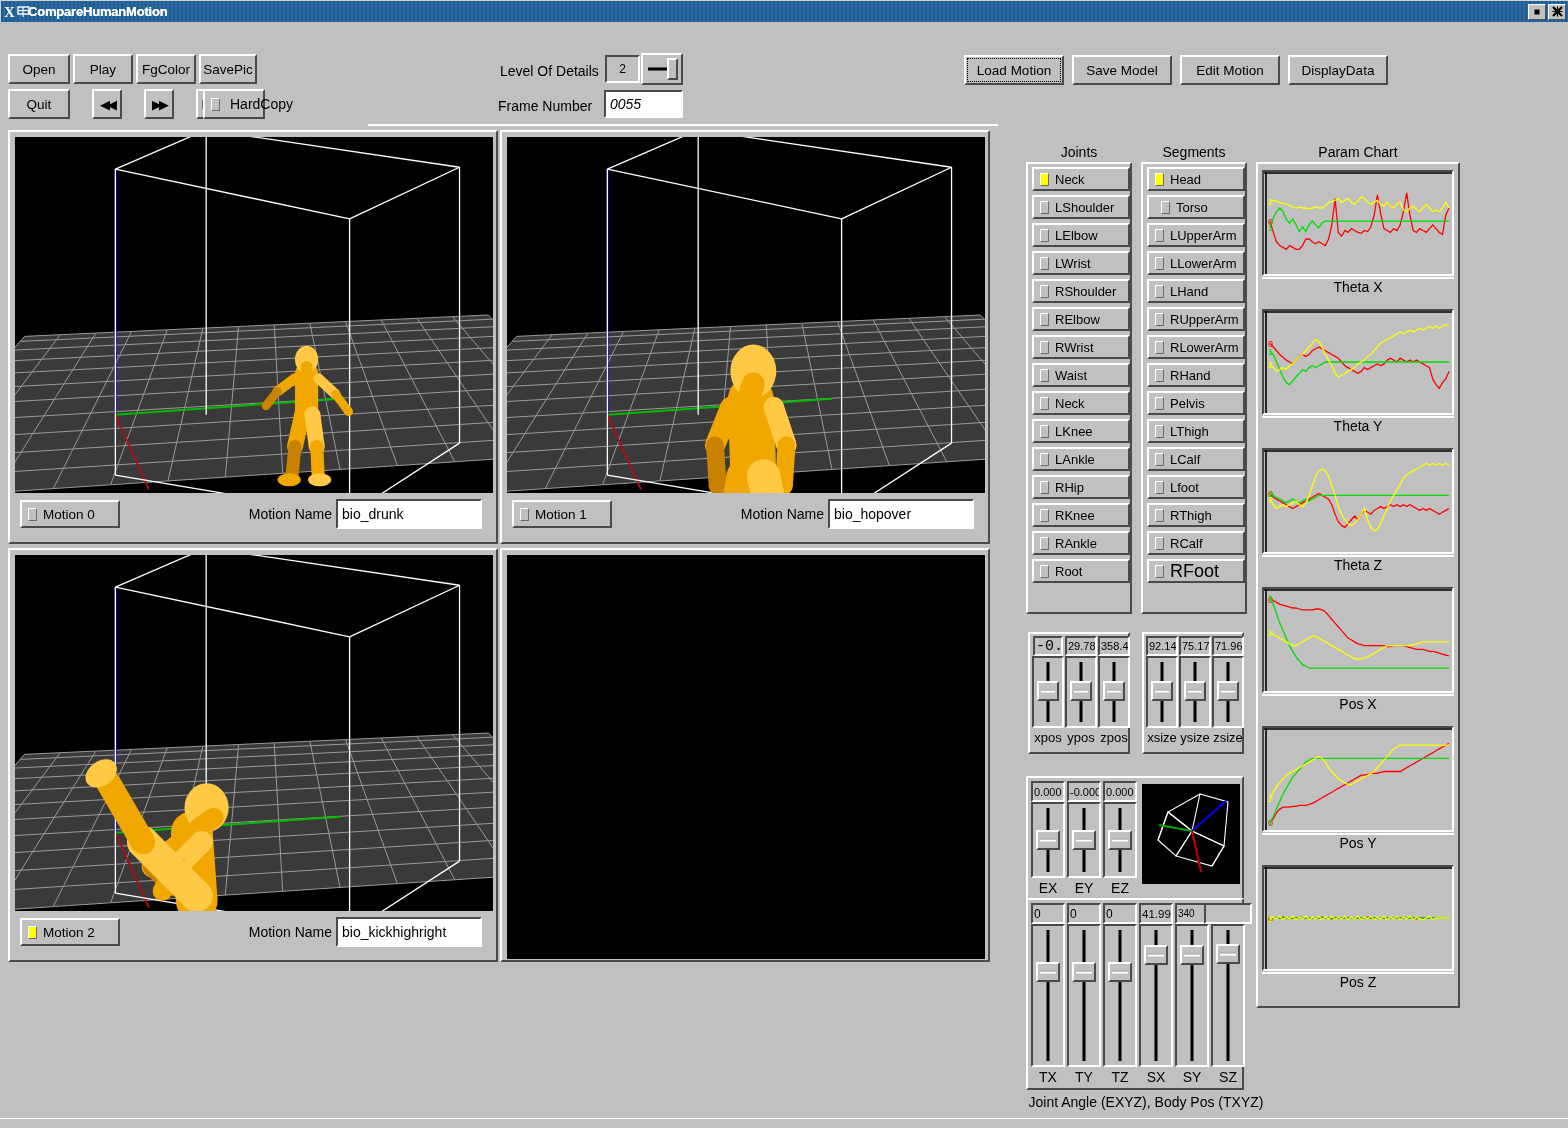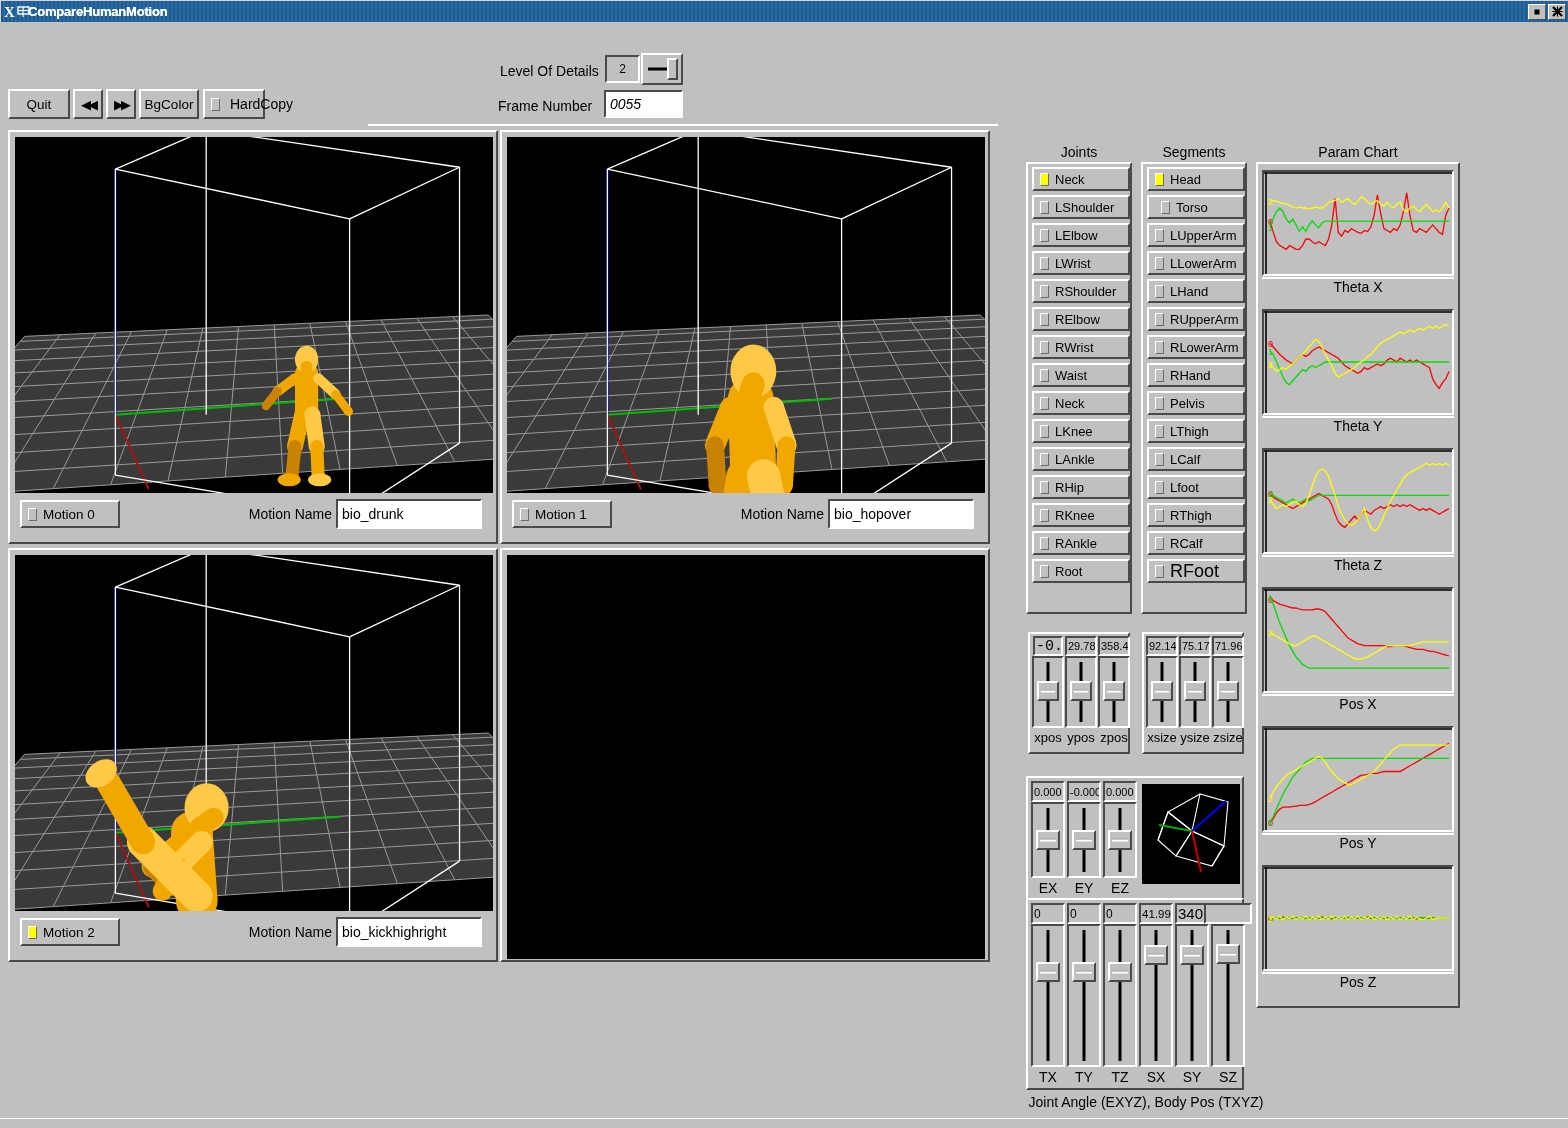--- a/index.html
+++ b/index.html
@@ -201,21 +201,35 @@
         </svg>
     </span>
     <span class="tb-btn">
       <svg width="11" height="11" viewBox="0 0 11 11">
         <path d="M1 1 L10 10 M10 1 L1 10" stroke="#000" stroke-width="2.2" fill="none"></path>
         <path d="M5.5 0.5 L5.5 10.5 M0.5 5.5 L10.5 5.5" stroke="#000" stroke-width="1.2" fill="none"></path>
       </svg>
     </span>
   </div>
 
-  <div id="toolbar-row2" style="left:8px;top:89px;">
+  <div id="toolbar-row1" style="left:8px;top:54px;">
+      <div class="btn tbtn" style="width: 62px; margin-right: 3px;">
+        <span>Open</span>
+      </div>
+      <div class="btn tbtn" style="width: 60px; margin-right: 3px;">
+        <span>Play</span>
+      </div>
+      <div class="btn tbtn" style="width: 60px; margin-right: 3px;">
+        <span>FgColor</span>
+      </div>
+      <div class="btn tbtn" style="width: 58px; margin-right: 3px;">
+        <span>SavePic</span>
+      </div>
+    </div>
+  <div id="toolbar-row2" style="left:8px;top:89px;gap:19px;">
       <div class="btn tbtn" style="width: 62px; margin-right: 3px;">
         <span>Quit</span>
       </div>
       <div class="btn tbtn" style="width: 30px; margin-right: 3px;">
         <span style="font-size: 13px; letter-spacing: -3px;">◀◀</span>
       </div>
       <div class="btn tbtn" style="width: 30px; margin-right: 3px;">
         <span style="font-size: 13px; letter-spacing: -3px;">▶▶</span>
       </div>
       <div class="btn tbtn" style="width: 60px; margin-right: 3px;">
@@ -237,20 +251,34 @@
     <span class="scale-thumb" style="right:3px;"></span>
   </div>
 
   <span class="lbl" style="position:absolute;left:498px;top:98px;">Frame Number</span>
   <div class="field" style="position:absolute;left:604px;top:90px;width:79px;height:28px;font-style:italic;">
     <span>0055</span>
   </div>
 
   <div class="hr-line" style="left:368px;top:124px;width:630px;"></div>
 
+  <div id="right-row1" style="position:absolute;left:964px;top:55px;display:flex;">
+      <div class="btn tbtn focus" style="width: 100px; margin-right: 8px;">
+        <span>Load Motion</span>
+      </div>
+      <div class="btn tbtn" style="width: 100px; margin-right: 8px;">
+        <span>Save Model</span>
+      </div>
+      <div class="btn tbtn" style="width: 100px; margin-right: 8px;">
+        <span>Edit Motion</span>
+      </div>
+      <div class="btn tbtn" style="width: 100px; margin-right: 8px;">
+        <span>DisplayData</span>
+      </div>
+    </div>
 
   <div id="viewports">
       <div class="vp-frame" style="left: 8px; top: 130px; width: 490px; height: 414px;">
         <div class="vp-canvas" style="left: 5px; top: 5px; width: 478px; height: 356px;">
           <svg width="478" height="356" viewBox="0 0 478 356">
             <polygon points="9.56,199.36 45.22615384615385,197.71692307692308 80.8923076923077,196.07384615384618 116.55846153846154,194.43076923076924 152.2246153846154,192.7876923076923 187.89076923076922,191.1446153846154 223.55692307692308,189.50153846153847 259.22307692307686,187.85846153846154 294.8892307692308,186.2153846153846 330.5553846153846,184.5723076923077 366.22153846153844,182.92923076923077 401.8876923076923,181.28615384615384 437.55384615384617,179.64307692307693 473.21999999999997,178 611.84,313.28000000000003 554.48,317.11384615384617 497.12,320.94769230769236 439.7600000000001,324.7815384615385 382.4,328.61538461538464 325.0400000000001,332.4492307692308 267.68000000000006,336.2830769230769 210.32000000000002,340.1169230769231 152.96000000000006,343.95076923076925 95.60000000000002,347.7846153846154 38.24000000000001,351.61846153846153 -19.11999999999999,355.4523076923077 -76.47999999999999,359.28615384615387 -133.84,363.12" fill="#3a3a3a"></polygon>
             <polyline points="9.56,199.36 45.22615384615385,197.71692307692308 80.8923076923077,196.07384615384618 116.55846153846154,194.43076923076924 152.2246153846154,192.7876923076923 187.89076923076922,191.1446153846154 223.55692307692308,189.50153846153847 259.22307692307686,187.85846153846154 294.8892307692308,186.2153846153846 330.5553846153846,184.5723076923077 366.22153846153844,182.92923076923077 401.8876923076923,181.28615384615384 437.55384615384617,179.64307692307693 473.21999999999997,178" fill="none" stroke="#9a9a9a" stroke-width="1"></polyline>
             <polyline points="5.128714233865074,204.42044182051782 41.46524208053677,202.70966667910622 77.80176992720845,200.99889153769462 114.13829777388014,199.288116396283 150.47482562055185,197.57734125487138 186.81135346722354,195.86656611345978 223.14788131389523,194.15579097204818 259.4844091605669,192.44501583063655 295.8209370072386,190.73424068922495 332.1574648539103,189.02346554781334 368.493992700582,187.31269040640174 404.8305205472537,185.6019152649901 441.16704839392537,183.8911401235785 477.50357624059706,182.1803649821669" fill="none" stroke="#9a9a9a" stroke-width="1"></polyline>
             <polyline points="-2.5466294914461045,213.1855344875817 34.95104009828548,211.3575005813933 72.44870968801706,209.52946667520493 109.94637927774866,207.70143276901655 147.44404886748023,205.87339886282817 184.94171845721183,204.0453649566398 222.4393880469434,202.21733105045138 259.937057636675,200.38929714426303 297.4347272264066,198.56126323807462 334.9323968161382,196.73322933188624 372.4300664058698,194.90519542569785 409.9277359956013,193.07716151950947 447.42540558533295,191.2491276133211 484.9230751750645,189.4210937071327" fill="none" stroke="#9a9a9a" stroke-width="1"></polyline>
             <polyline points="-12.234934952620668,224.24939015230936 26.72840136072451,222.2733447991012 65.6917376740697,220.29729944589306 104.65507398741487,218.3212540926849 143.61841030076005,216.34520873947676 182.5817466141052,214.3691633862686 221.54508292745038,212.39311803306043 260.50841924079555,210.4170726798523 299.47175555414077,208.44102732664413 338.4350918674859,206.46498197343598 377.3984281808311,204.48893662022783 416.36176449417627,202.51289126701968 455.32510080752144,200.53684591381153 494.2884371208666,198.56080056060338" fill="none" stroke="#9a9a9a" stroke-width="1"></polyline>
@@ -774,21 +802,21 @@
     <div id="scale-sliders" style="display:flex;">
         <div class="vslider" style="width: 34px; margin-right: 2px;">
           <div class="vs-val" style="width: 34px; height: 21px; font-size: 11.5px;">41.99</div>
           <div class="vs-track" style="width: 34px; height: 143px;">
             <span class="vs-trough"></span>
             <span class="vs-thumb" style="top: 19px;"></span>
           </div>
           <div class="vs-name" style="font-size: 14px;">SX</div>
         </div>
         <div class="vslider" style="width: 34px; margin-right: 2px;">
-          <div class="vs-val" style="width: 34px; height: 21px; font-size: 15px;">340</div>
+          <div class="vs-val" style="width: 34px; height: 21px; font-size: 10px;">340</div>
           <div class="vs-track" style="width: 34px; height: 143px;">
             <span class="vs-trough"></span>
             <span class="vs-thumb" style="top: 19px;"></span>
           </div>
           <div class="vs-name" style="font-size: 14px;">SY</div>
         </div>
         <div class="vslider" style="width: 34px; margin-right: 2px;">
           <div class="vs-val" style="width: 34px; height: 21px; font-size: 11.5px; padding-left: 44px;">1770</div>
           <div class="vs-track" style="width: 34px; height: 143px;">
             <span class="vs-trough"></span>

